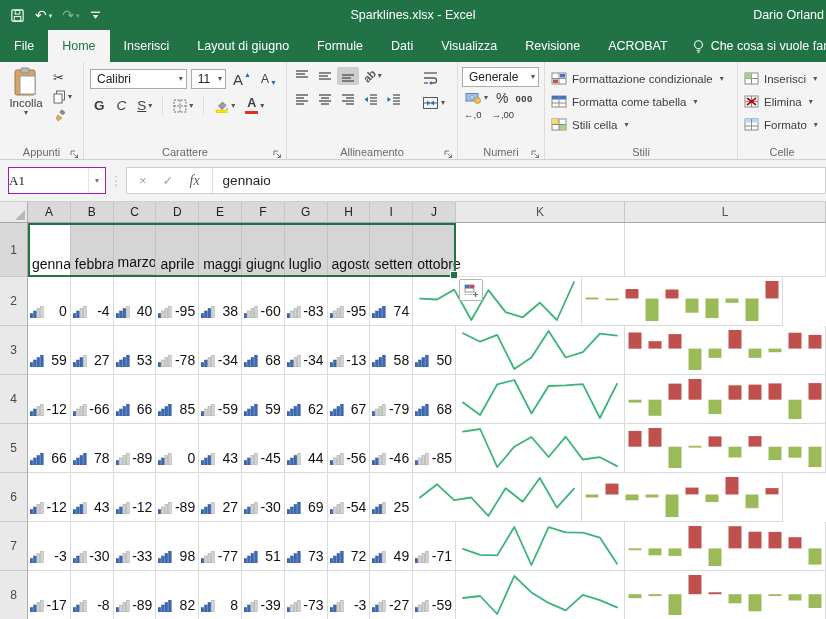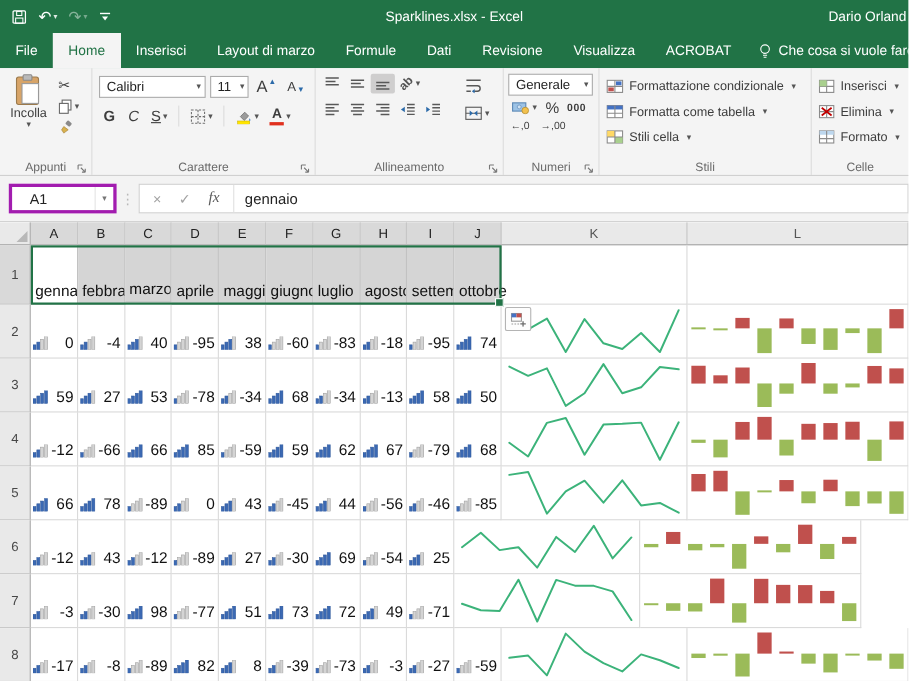--- a/index.html
+++ b/index.html
@@ -60,21 +60,21 @@
   .num-row{display:flex;align-items:center;gap:7px;padding-left:2px;}
   .pct{font-size:14px;color:#3d3d3d;cursor:pointer;}
   .th000{font-size:9.5px;font-weight:bold;letter-spacing:.5px;color:#3d3d3d;cursor:pointer;}
   .decbtn{font-size:9.5px;color:#3d3d3d;cursor:pointer;white-space:nowrap;}
   
   .listrow{display:flex;align-items:center;gap:5px;height:23px;font-size:11.5px;color:#3d3d3d;cursor:pointer;white-space:nowrap;padding-left:2px;}
   .listrow .caret{margin-left:2px;}
 
   
   .formula-row{height:42px;background:#f3f3f3;border-bottom:1px solid #cfcfcf;display:flex;align-items:center;padding-left:8px;box-sizing:border-box;}
-  .name-box{width:98px;height:27px;background:#fff;border:3px solid #a21caf;display:flex;align-items:center;font-size:13px;color:#222;padding-left:16px;box-sizing:border-box;}
+  .name-box{width:98px;height:27px;background:#fff;border:1px solid #a21caf;display:flex;align-items:center;font-size:13px;color:#222;padding-left:0;box-sizing:border-box;font-family:Liberation Serif, serif;}
   .name-box .caret{margin-left:auto;padding:0 6px;border-left:1px solid #e4e4e4;align-self:stretch;display:flex;align-items:center;color:#777;}
   .grip{width:20px;text-align:center;color:#b8b8b8;font-size:13px;}
   .fbox{flex:1;height:27px;background:#fff;border:1px solid #cfcfcf;display:flex;align-items:center;box-sizing:border-box;}
   .fxbtns{display:flex;align-items:center;gap:16px;padding:0 12px;color:#a3a3a3;font-size:13px;border-right:1px solid #e0e0e0;align-self:stretch;}
   .fx{font-style:italic;color:#5c5c5c;font-family:"Liberation Serif",serif;font-size:14px;}
   .fvalue{padding-left:10px;font-size:13.5px;color:#222;}
 
   
   .sheet{position:relative;height:417px;background:#fff;overflow:hidden;}
   .chead-row{display:flex;height:21px;background:#e9e9e9;border-bottom:1px solid #a6a6a6;box-sizing:border-box;}
@@ -127,25 +127,25 @@
     </div>
     <div class="tb-title">Sparklines.xlsx - Excel</div>
     <div class="tb-user">Dario Orland</div>
   </div>
 
   <div class="tabrow">
     <div id="tabs" style="display:flex;align-items:stretch;">
         <div class="tab">File</div>
         <div class="tab active">Home</div>
         <div class="tab">Inserisci</div>
-        <div class="tab">Layout di marzo</div>
+        <div class="tab">Layout di giugno</div>
         <div class="tab">Formule</div>
         <div class="tab">Dati</div>
+        <div class="tab">Visualizza</div>
         <div class="tab">Revisione</div>
-        <div class="tab">Visualizza</div>
         <div class="tab">ACROBAT</div>
       </div>
     <div class="tellme">
       <svg width="13" height="15" viewBox="0 0 14 16">
           <circle cx="7" cy="6" r="4.2" fill="none" stroke="#fff" stroke-width="1.1"></circle>
           <line x1="5" y1="12" x2="9" y2="12" stroke="#fff" stroke-width="1.1"></line>
           <line x1="5.6" y1="14" x2="8.4" y2="14" stroke="#fff" stroke-width="1.1"></line>
         </svg>
       <span>Che cosa si vuole fare?</span>
     </div>
@@ -578,29 +578,20 @@
             <rect x="0.0" y="7.5" width="2.7" height="4.5" fill="#3b69b3" stroke="#2e579a" stroke-width="0.5"></rect>
             <rect x="3.5" y="5.0" width="2.7" height="7" fill="#d4d4d4" stroke="#9b9b9b" stroke-width="0.5"></rect>
             <rect x="7.0" y="2.5" width="2.7" height="9.5" fill="#d4d4d4" stroke="#9b9b9b" stroke-width="0.5"></rect>
             <rect x="10.5" y="0.0" width="2.7" height="12" fill="#d4d4d4" stroke="#9b9b9b" stroke-width="0.5"></rect>
           </svg>
           <span>-83</span>
         </div>
         <div class="cell ncell" style="width:42.8px;height:49px">
           <svg width="14" height="12" viewBox="0 0 14 12">
             <rect x="0.0" y="7.5" width="2.7" height="4.5" fill="#3b69b3" stroke="#2e579a" stroke-width="0.5"></rect>
-            <rect x="3.5" y="5.0" width="2.7" height="7" fill="#3b69b3" stroke="#2e579a" stroke-width="0.5"></rect>
-            <rect x="7.0" y="2.5" width="2.7" height="9.5" fill="#d4d4d4" stroke="#9b9b9b" stroke-width="0.5"></rect>
-            <rect x="10.5" y="0.0" width="2.7" height="12" fill="#d4d4d4" stroke="#9b9b9b" stroke-width="0.5"></rect>
-          </svg>
-          <span>-18</span>
-        </div>
-        <div class="cell ncell" style="width:42.8px;height:49px">
-          <svg width="14" height="12" viewBox="0 0 14 12">
-            <rect x="0.0" y="7.5" width="2.7" height="4.5" fill="#3b69b3" stroke="#2e579a" stroke-width="0.5"></rect>
             <rect x="3.5" y="5.0" width="2.7" height="7" fill="#d4d4d4" stroke="#9b9b9b" stroke-width="0.5"></rect>
             <rect x="7.0" y="2.5" width="2.7" height="9.5" fill="#d4d4d4" stroke="#9b9b9b" stroke-width="0.5"></rect>
             <rect x="10.5" y="0.0" width="2.7" height="12" fill="#d4d4d4" stroke="#9b9b9b" stroke-width="0.5"></rect>
           </svg>
           <span>-95</span>
         </div>
         <div class="cell ncell" style="width:42.8px;height:49px">
           <svg width="14" height="12" viewBox="0 0 14 12">
             <rect x="0.0" y="7.5" width="2.7" height="4.5" fill="#3b69b3" stroke="#2e579a" stroke-width="0.5"></rect>
             <rect x="3.5" y="5.0" width="2.7" height="7" fill="#3b69b3" stroke="#2e579a" stroke-width="0.5"></rect>
@@ -1065,20 +1056,29 @@
             <rect x="3.5" y="5.0" width="2.7" height="7" fill="#3b69b3" stroke="#2e579a" stroke-width="0.5"></rect>
             <rect x="7.0" y="2.5" width="2.7" height="9.5" fill="#d4d4d4" stroke="#9b9b9b" stroke-width="0.5"></rect>
             <rect x="10.5" y="0.0" width="2.7" height="12" fill="#d4d4d4" stroke="#9b9b9b" stroke-width="0.5"></rect>
           </svg>
           <span>-30</span>
         </div>
         <div class="cell ncell" style="width:42.8px;height:49px">
           <svg width="14" height="12" viewBox="0 0 14 12">
             <rect x="0.0" y="7.5" width="2.7" height="4.5" fill="#3b69b3" stroke="#2e579a" stroke-width="0.5"></rect>
             <rect x="3.5" y="5.0" width="2.7" height="7" fill="#3b69b3" stroke="#2e579a" stroke-width="0.5"></rect>
+            <rect x="7.0" y="2.5" width="2.7" height="9.5" fill="#d4d4d4" stroke="#9b9b9b" stroke-width="0.5"></rect>
+            <rect x="10.5" y="0.0" width="2.7" height="12" fill="#d4d4d4" stroke="#9b9b9b" stroke-width="0.5"></rect>
+          </svg>
+          <span>-33</span>
+        </div>
+        <div class="cell ncell" style="width:42.8px;height:49px">
+          <svg width="14" height="12" viewBox="0 0 14 12">
+            <rect x="0.0" y="7.5" width="2.7" height="4.5" fill="#3b69b3" stroke="#2e579a" stroke-width="0.5"></rect>
+            <rect x="3.5" y="5.0" width="2.7" height="7" fill="#3b69b3" stroke="#2e579a" stroke-width="0.5"></rect>
             <rect x="7.0" y="2.5" width="2.7" height="9.5" fill="#3b69b3" stroke="#2e579a" stroke-width="0.5"></rect>
             <rect x="10.5" y="0.0" width="2.7" height="12" fill="#3b69b3" stroke="#2e579a" stroke-width="0.5"></rect>
           </svg>
           <span>98</span>
         </div>
         <div class="cell ncell" style="width:42.8px;height:49px">
           <svg width="14" height="12" viewBox="0 0 14 12">
             <rect x="0.0" y="7.5" width="2.7" height="4.5" fill="#3b69b3" stroke="#2e579a" stroke-width="0.5"></rect>
             <rect x="3.5" y="5.0" width="2.7" height="7" fill="#d4d4d4" stroke="#9b9b9b" stroke-width="0.5"></rect>
             <rect x="7.0" y="2.5" width="2.7" height="9.5" fill="#d4d4d4" stroke="#9b9b9b" stroke-width="0.5"></rect>

